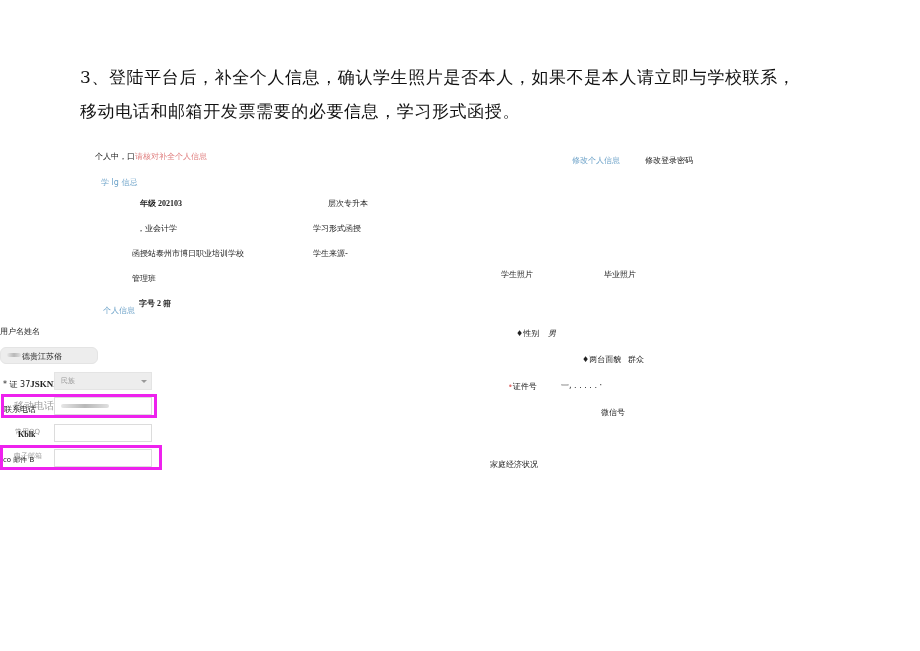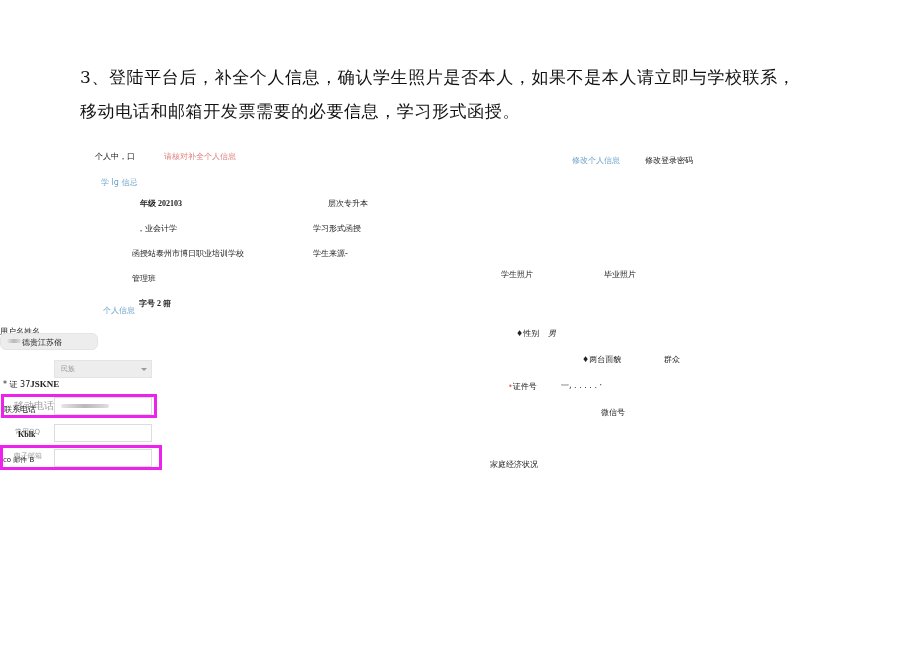--- a/index.html
+++ b/index.html
@@ -14,21 +14,21 @@
   .abs { position: absolute; white-space: nowrap; }
 
   .instruction {
     font-family: "DejaVu Serif", "Liberation Serif", serif;
     font-size: 17px;
     color: #111;
     letter-spacing: 0.6px;
   }
   .small { font-size: 8px; color: #222; }
   .link { color: #6ea3c9; }
-  .warn { color: #e08080; padding-left: 29px; }
+  .warn { color: #e08080; }
   .serif-b { font-family: "Liberation Serif", "DejaVu Serif", serif; font-weight: bold; }
 
   .field {
     position: absolute;
     background: #fff;
     border: 1px solid #dcdcdc;
   }
   .field.grey { background: #ededed; border-color: #e4e4e4; }
   .blur {
     position: absolute;
@@ -81,29 +81,29 @@
 
   <div class="abs small" style="left:139px; top:298px;"><span class="serif-b">字号 2 箝</span></div>
 
   <div class="abs small" style="left:501px; top:269px;">学生照片</div>
   <div class="abs small" style="left:604px; top:269px;">毕业照片</div>
 
   <div class="abs small link" style="left:103px; top:305px;">个人信息</div>
 
   <div class="abs small" style="left:0px; top:326px;">用户名姓名</div>
 
-  <div class="field grey" style="left:0px; top:333px; width:96px; height:15px;border-radius:6px;">
+  <div class="field grey" style="left:0px; top:347px; width:96px; height:15px;border-radius:6px;">
     <div class="blur" style="left:6px; top:5px; width:14px;"></div>
     <span class="abs small" style="left:21px; top:3px;">德贵江苏俗</span>
   </div>
 
   <div class="abs small" style="left:3px; top:379px;">
     <span>* 证 37</span><span class="serif-b" style="font-size:9px;">JSK</span><span class="serif-b" style="font-size:9px;">NE</span>
   </div>
-  <div class="field grey" style="left:54px; top:360px; width:96px; height:16px;">
+  <div class="field grey" style="left:54px; top:372px; width:96px; height:16px;">
     <span class="abs small ghost" style="left:6px; top:3px; font-size:7px;">民族</span>
     <div class="caret" style="left:86px; top:7px;"></div>
   </div>
 
   <div class="highlight" style="left:1px; top:394px; width:156px; height:24px;"></div>
   <div class="abs small ghost" style="left:14px; top:399px; font-size:10px;">移动电话</div>
   <div class="abs small" style="left:4px; top:404px;">联系电话</div>
   <div class="field" style="left:54px; top:397px; width:96px; height:16px;">
     <div class="blur" style="left:6px; top:6px; width:48px;"></div>
   </div>
@@ -114,21 +114,21 @@
 
   <div class="highlight" style="left:0px; top:445px; width:162px; height:25px;"></div>
   <div class="abs small ghost" style="left:14px; top:451px; font-size:7px;">电子邮箱</div>
   <div class="abs small" style="left:3px; top:455px; font-size:7px;">co 邮件 B</div>
   <div class="field" style="left:54px; top:449px; width:96px; height:16px;"></div>
 
   <div class="abs small" style="left:516px; top:328px;">♦性别</div>
   <div class="abs small" style="left:548px; top:328px; font-style:italic;">男</div>
 
   <div class="abs small" style="left:582px; top:354px;">♦两台面貌</div>
-  <div class="abs small" style="left:628px; top:354px;margin-left:36px;">群众</div>
+  <div class="abs small" style="left:628px; top:354px;">群众</div>
 
   <div class="abs small" style="left:508px; top:381px;"><span class="req">•</span><span>证件号</span></div>
   <div class="abs small" style="left:561px; top:380px;">一, . . . . . ·</div>
 
   <div class="abs small" style="left:601px; top:407px;">微信号</div>
 
   <div class="abs small" style="left:490px; top:459px;">家庭经济状况</div>
 
 </div>
 

